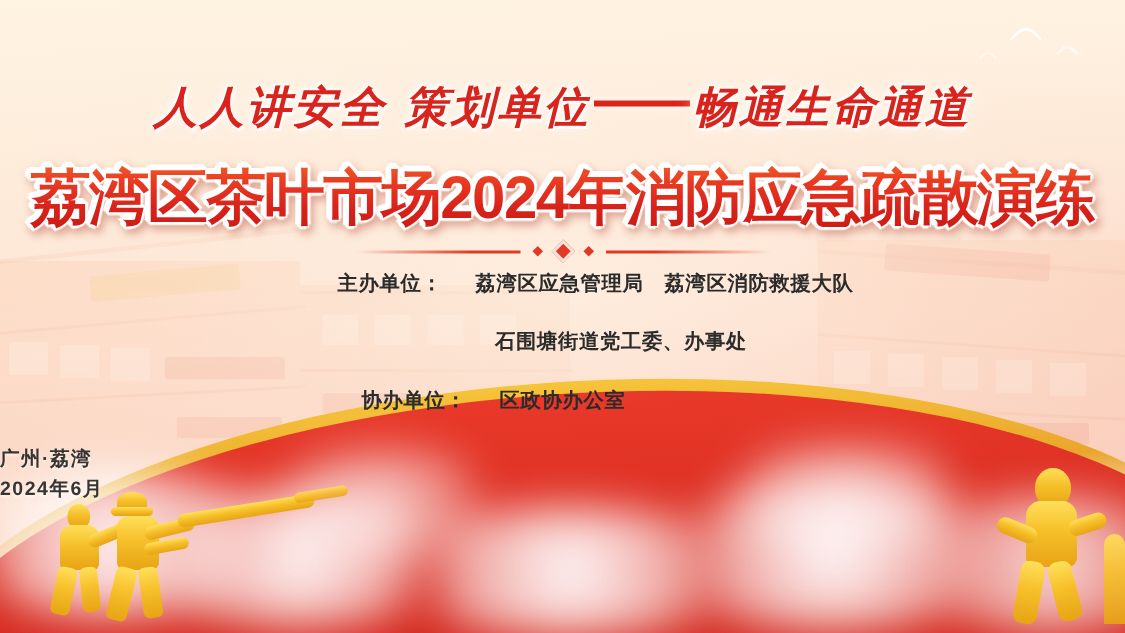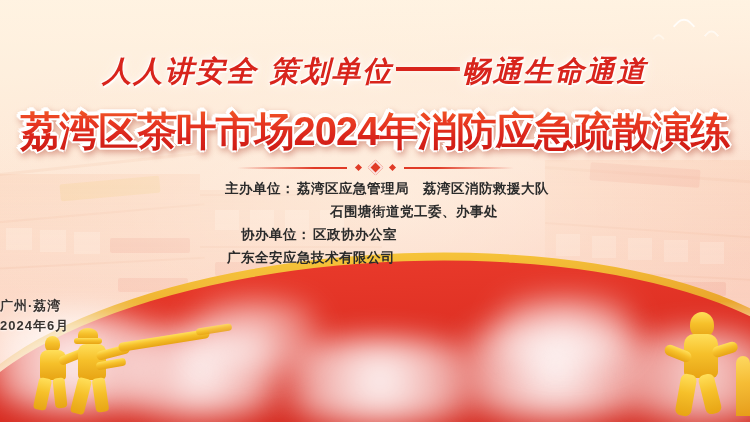--- a/index.html
+++ b/index.html
@@ -60,24 +60,24 @@
            drop-shadow(2px 3px 3px rgba(160,30,10,.35));}
 
   
   .divider{position:absolute;left:0;right:0;top:162px;display:flex;align-items:center;justify-content:center;gap:9px;}
   .dv-line{width:110px;height:2px;background:linear-gradient(90deg,rgba(225,60,40,0),#e03a26 70%,#e03a26);}
   .dv-line.r{background:linear-gradient(270deg,rgba(225,60,40,0),#e03a26 70%,#e03a26);}
   .dv-dot{width:5px;height:5px;background:#e03a26;transform:rotate(45deg);}
   .dv-dia{width:11px;height:11px;background:#e03a26;transform:rotate(45deg);box-shadow:inset 0 0 0 2px rgba(255,255,255,.85);}
 
   
-  .org{position:absolute;left:0;right:0;top:180px;display:flex;flex-direction:column;align-items:center;gap:5px;}
+  .org{position:absolute;left:0;right:0;top:180px;display:flex;flex-direction:column;align-items:center;gap:21px;}
   .org-row{display:flex;align-items:baseline;width:300px;}
   .org-label{width:86px;text-align:right;font-weight:700;font-size:13.5px;color:#2b2b2b;letter-spacing:.5px;white-space:nowrap;}
-  .org-value{margin-left:2px;font-weight:700;font-size:13.5px;color:#2b2b2b;letter-spacing:.5px;white-space:nowrap;}
+  .org-value{margin-left:22px;font-weight:700;font-size:13.5px;color:#2b2b2b;letter-spacing:.5px;white-space:nowrap;}
   .org-value.cont{margin-left:105px;}
 
   
   .footer{position:absolute;left:0;right:0;top:296px;text-align:left;}
   .footer div{font-size:13px;font-weight:700;color:#3a3431;letter-spacing:1px;line-height:20px;
     text-shadow:0 1px 2px rgba(255,255,255,.7);}
 </style>
 </head>
 <body>
 
@@ -196,21 +196,20 @@
       <span class="org-value">荔湾区应急管理局　荔湾区消防救援大队</span>
     </div>
     <div class="org-row">
       <span class="org-value cont">石围塘街道党工委、办事处</span>
     </div>
     <div class="org-row">
       <span class="org-label">协办单位：</span>
       <span class="org-value">区政协办公室</span>
     </div>
     <div class="org-row">
-      <span class="org-value">广东全安应急技术有限公司</span>
     </div>
   </div>
 
   <div class="footer">
     <div>广州·荔湾</div>
     <div>2024年6月</div>
   </div>
 
 </div>
 

